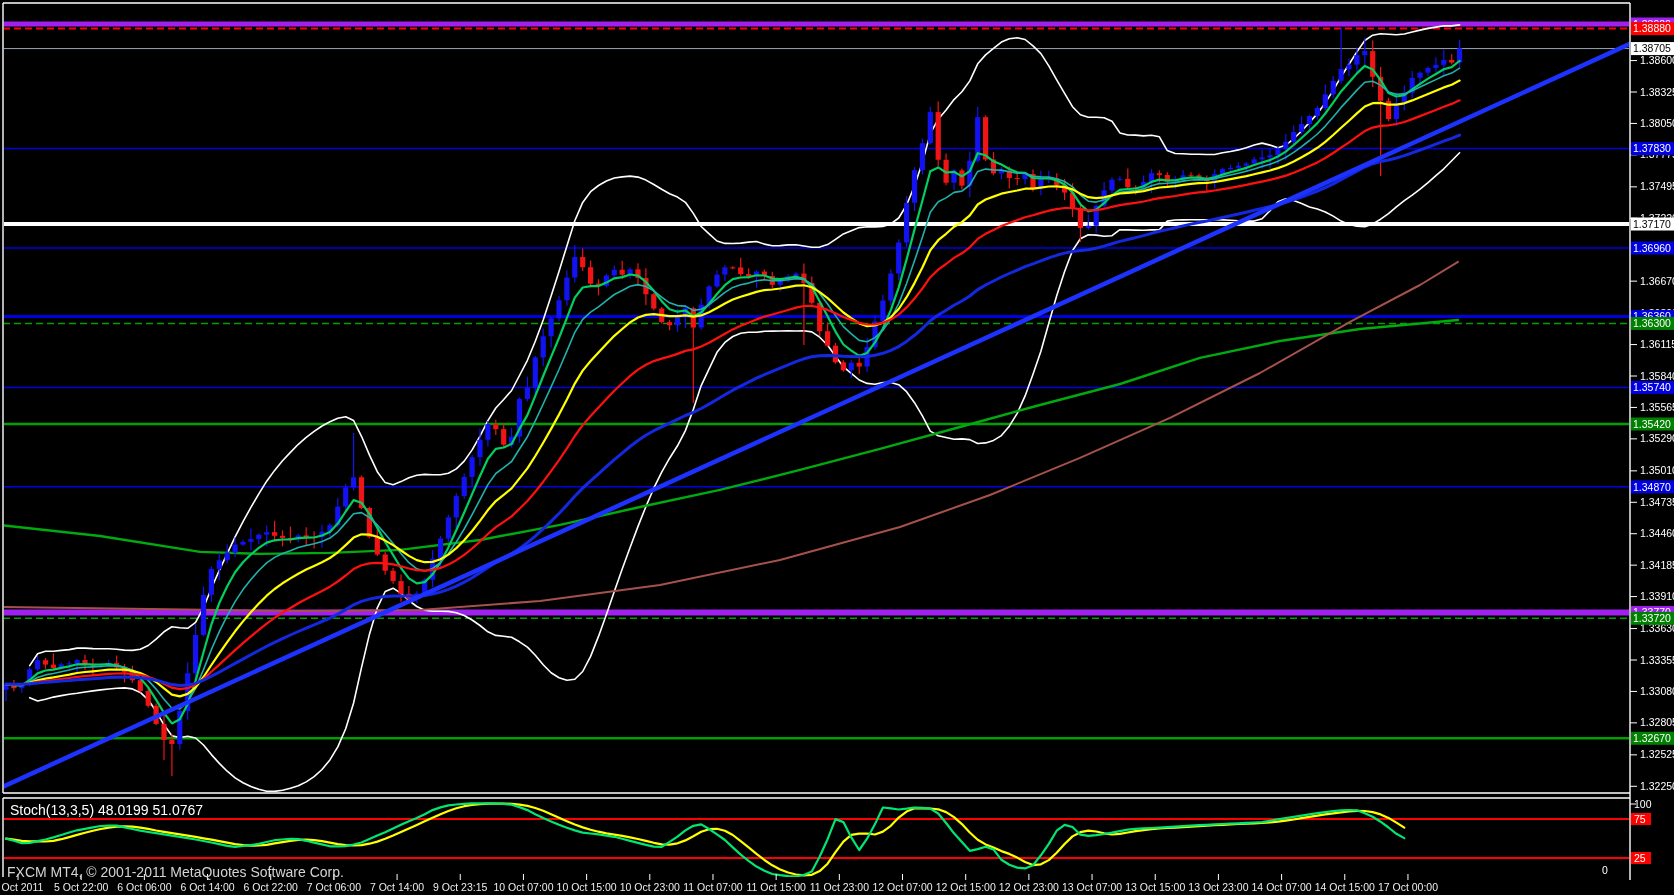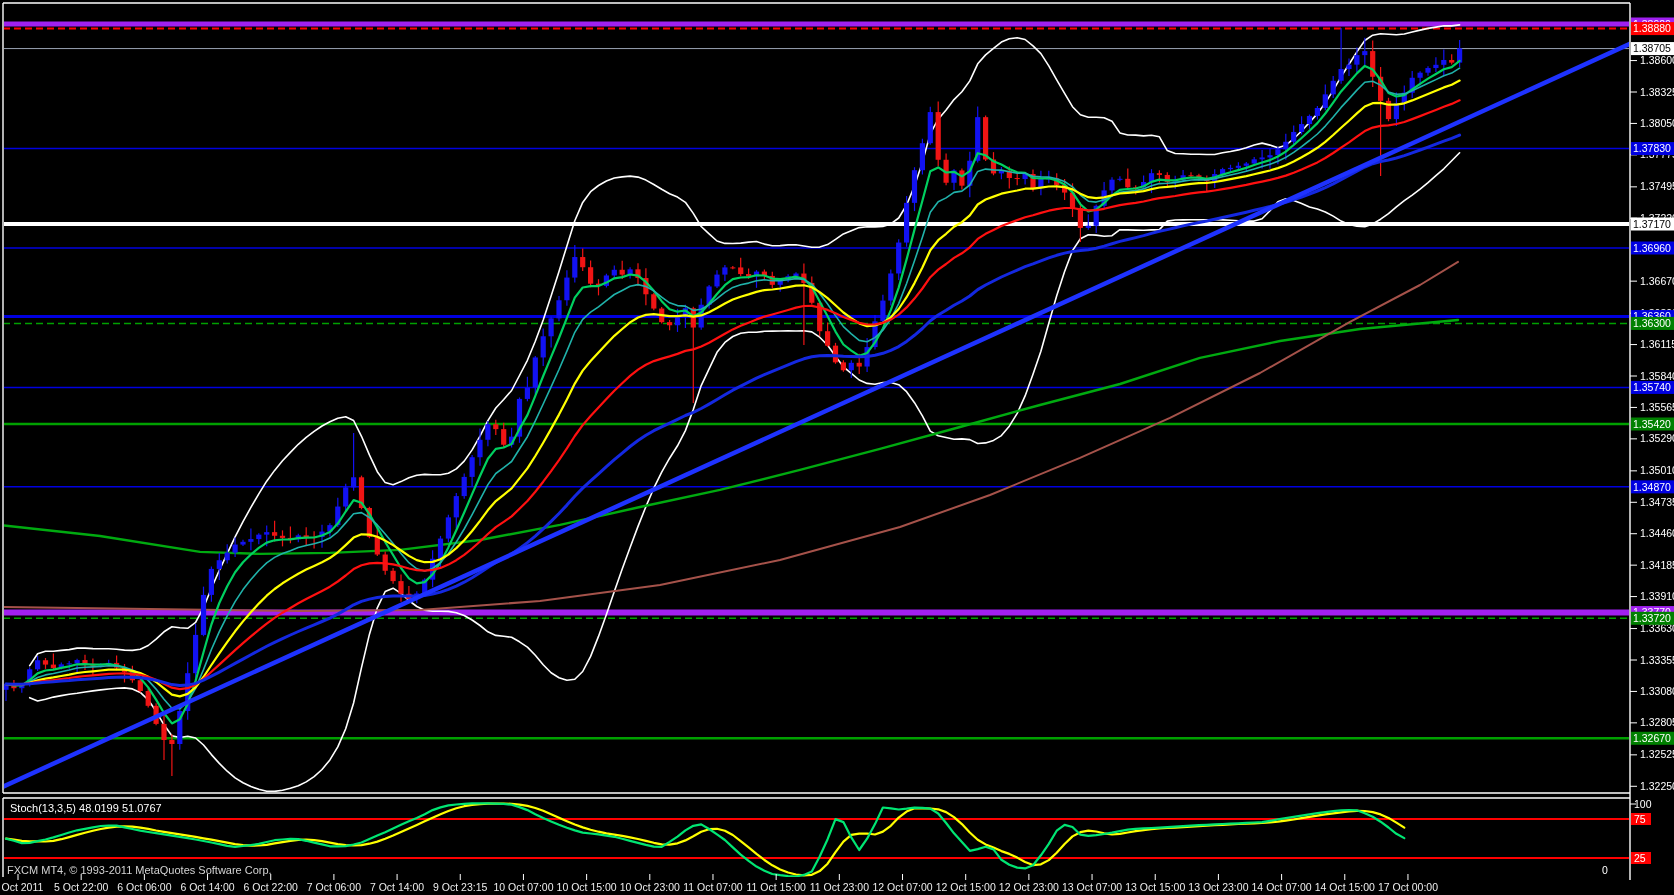--- a/index.html
+++ b/index.html
@@ -1,20 +1,20 @@
 <!DOCTYPE html>
 <html><head>
 <meta charset="utf-8">
 <style>
   html,body{margin:0;padding:0;background:#000;}
   .screen{position:relative;width:1674px;height:895px;background:#000;overflow:hidden;
           font-family:"Liberation Sans",sans-serif;}
   svg{position:absolute;left:0;top:0;}
   svg text{font-family:"Liberation Sans",sans-serif;}
-  .overlay{position:absolute;color:#fff;font-size:11px;white-space:nowrap;text-align:right;}
+  .overlay{position:absolute;color:#fff;font-size:14px;white-space:nowrap;text-align:right;}
   #stochLabel{left:10px;top:802px;color:#ffffff;}
   #copyright{left:7px;top:864px;color:#d4d4d4;}
 </style>
 </head>
 <body>
 
 <div class="screen">
   <svg id="cv" width="1674" height="895">
       <defs>
         <clipPath id="cm">
@@ -614,14 +614,14 @@
         <text x="1218.42" y="891" fill="#EDEDED" font-size="10.5" text-anchor="middle">13 Oct 23:00</text>
         <line x1="1281.6" y1="874" x2="1281.6" y2="880" stroke="#FFFFFF" stroke-width="1"></line>
         <text x="1281.6" y="891" fill="#EDEDED" font-size="10.5" text-anchor="middle">14 Oct 07:00</text>
         <line x1="1344.78" y1="874" x2="1344.78" y2="880" stroke="#FFFFFF" stroke-width="1"></line>
         <text x="1344.78" y="891" fill="#EDEDED" font-size="10.5" text-anchor="middle">14 Oct 15:00</text>
         <line x1="1407.96" y1="874" x2="1407.96" y2="880" stroke="#FFFFFF" stroke-width="1"></line>
         <text x="1407.96" y="891" fill="#EDEDED" font-size="10.5" text-anchor="middle">17 Oct 00:00</text>
       </g>
     </svg>
   <div id="stochLabel" class="overlay">Stoch(13,3,5) 48.0199 51.0767</div>
-  <div id="copyright" class="overlay">FXCM MT4, © 1993-2011 MetaQuotes Software Corp.</div>
+  <div id="copyright" class="overlay">FXCM MT4, © 2001-2011 MetaQuotes Software Corp.</div>
 </div>
 
 </body></html>

